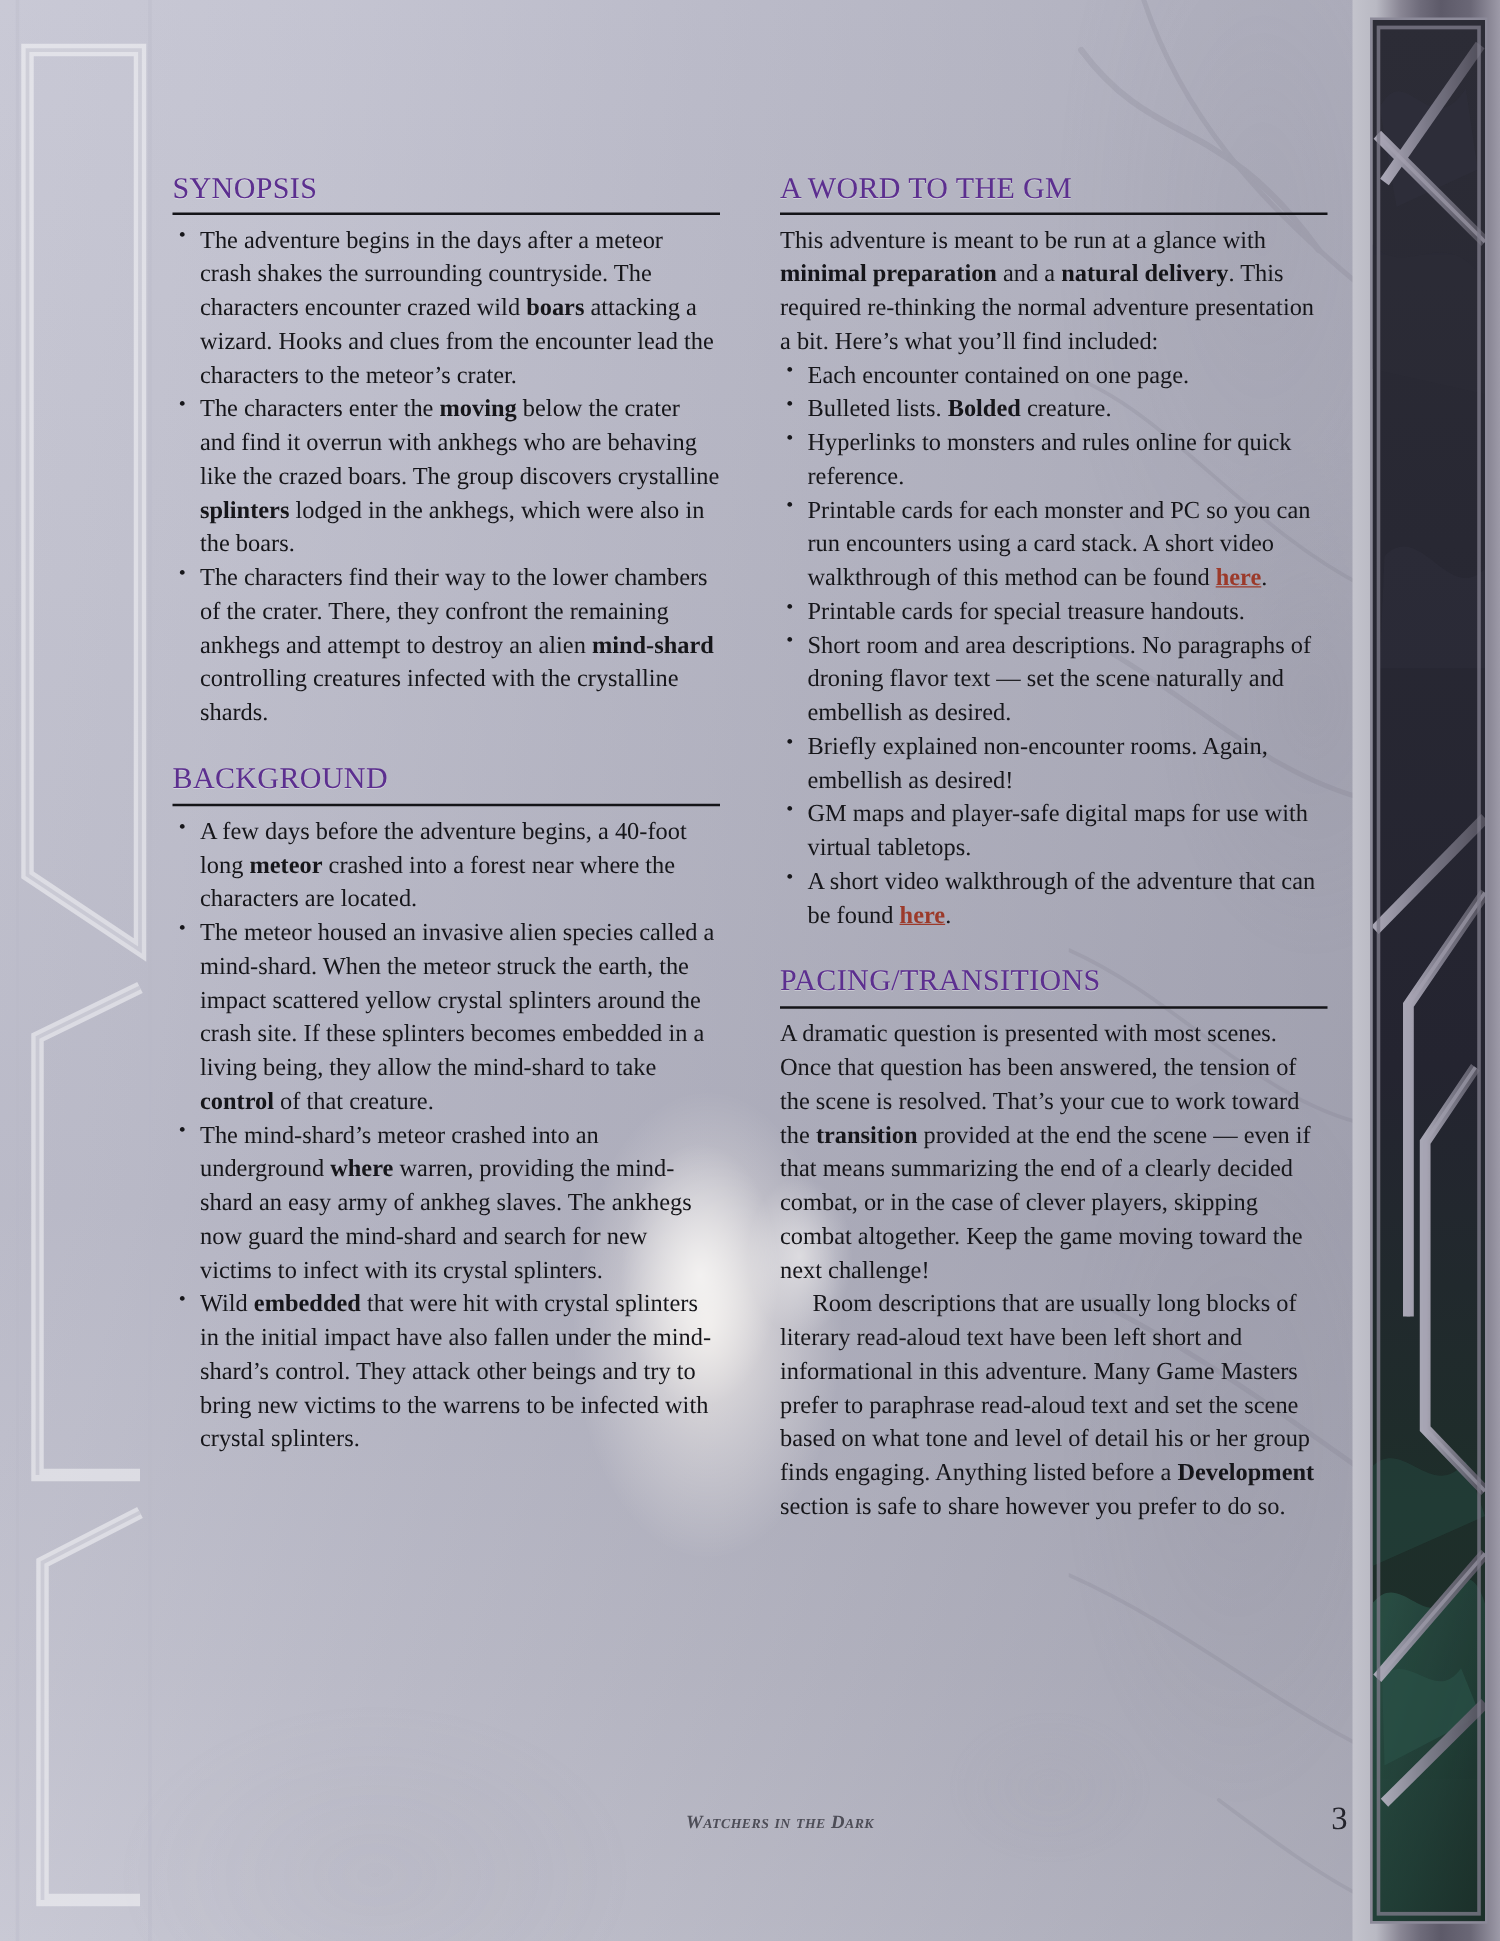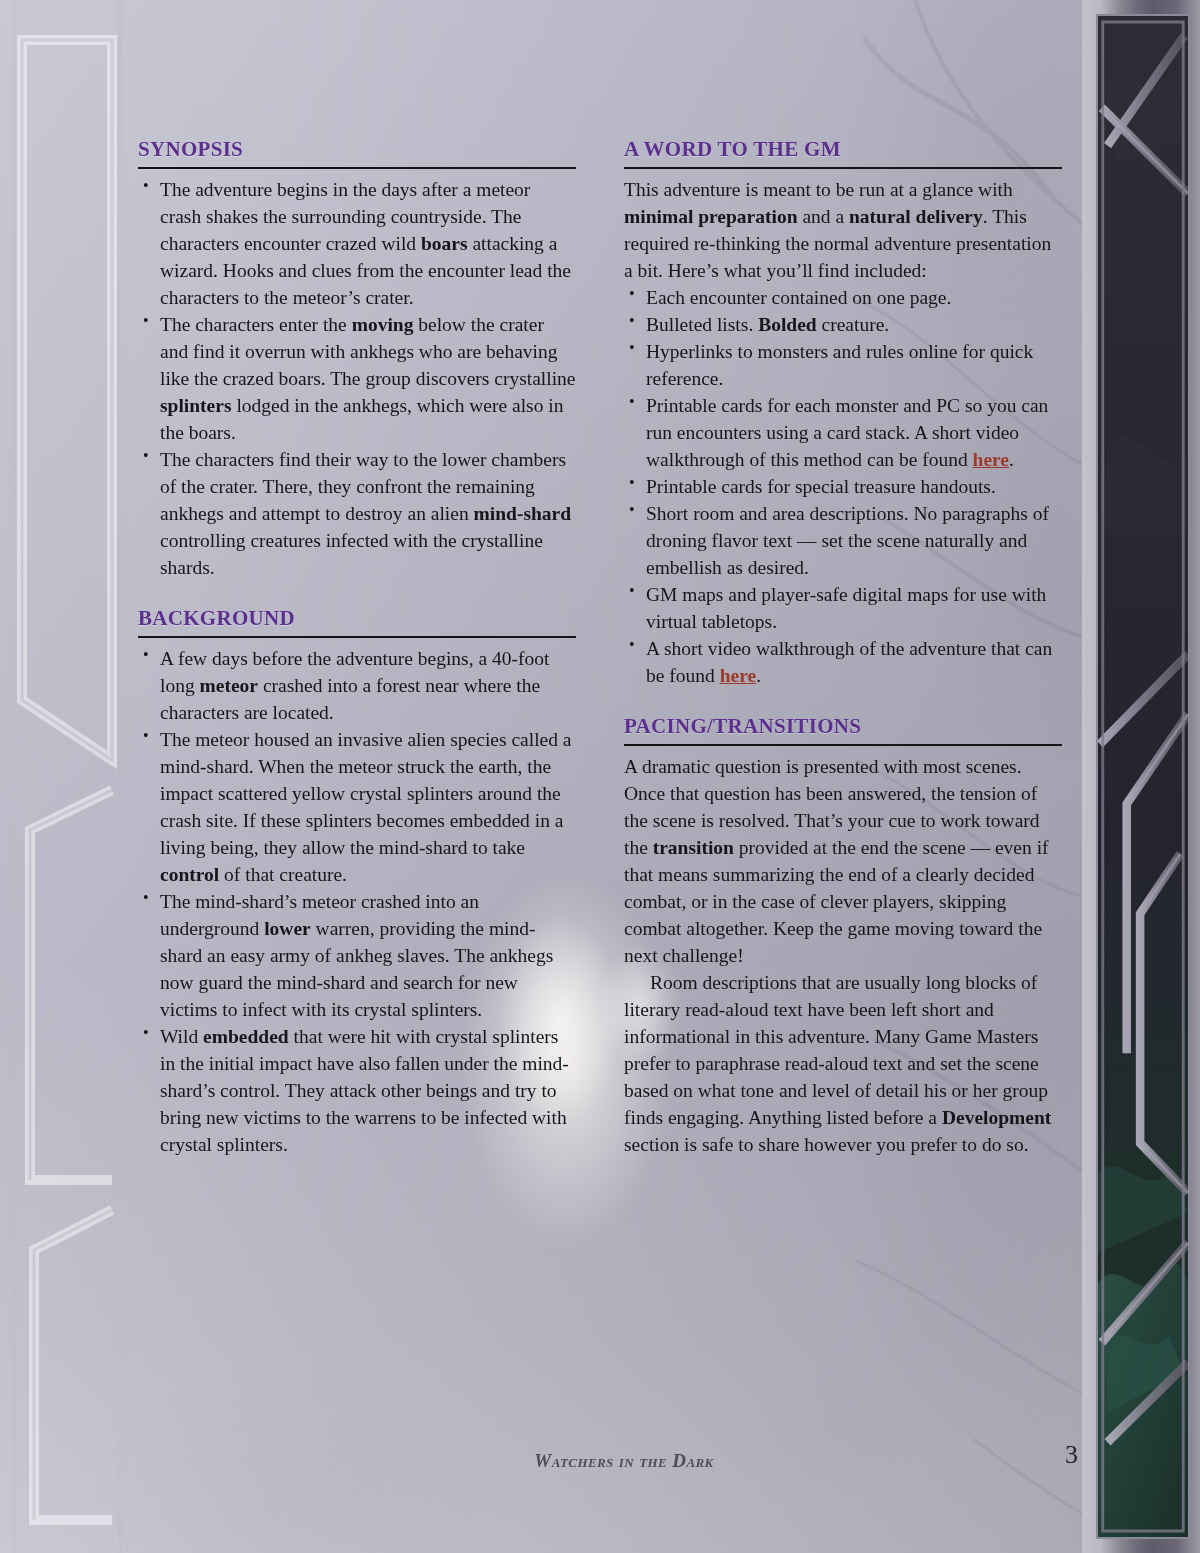--- a/index.html
+++ b/index.html
@@ -69,22 +69,22 @@
     position:absolute;
     left:138px; top:138px;
     width:925px;
     display:flex;
     gap:48px;
   }
   .col { width:438px; }
 
   h2.section-head {
     font-family:"Liberation Serif", serif;
-    font-weight:bold;
-    font-size:21px;
+    font-weight:normal;
+    font-size:24px;
     letter-spacing:.3px;
     color:#5c2f8f;
     text-transform:uppercase;
     line-height:1.1;
     margin-bottom:6px;
     text-shadow:0 1px 0 rgba(255,255,255,.35);
   }
   .rule {
     height:0; border-top:2.6px solid #141418;
     margin-bottom:7px;
@@ -118,21 +118,21 @@
   p.body.indent { text-indent:26px; }
 
   b, strong { font-weight:bold;text-align:center; }
   .link { color:#9c3a2a; font-weight:bold; }
 
   
   #footer-title {
     position:absolute;
     left:0; right:0; top:1450px;
     text-align:center;
-    font-size:19px;
+    font-size:15px;
     font-style:italic;
     font-weight:bold;
     letter-spacing:.4px;
     color:#4d4d57;
     font-variant:small-caps;
     margin-left:48px;
   }
   #page-number {
     position:absolute;
     right:122px; top:1440px;
@@ -244,37 +244,38 @@
             <li><span>The characters enter the </span><b>moving</b><span> below the crater and find it overrun with ankhegs who are behaving like the crazed boars. The group discovers crystalline </span><b>splinters</b><span> lodged in the ankhegs, which were also in the boars.</span></li>
             <li><span>The characters find their way to the lower chambers of the crater. There, they confront the remaining ankhegs and attempt to destroy an alien </span><b>mind-shard</b><span> controlling creatures infected with the crystalline shards.</span></li>
           </ul>
         </div>
         <div class="section">
           <h2 class="section-head">BACKGROUND</h2>
           <div class="rule"></div>
           <ul class="bullets">
             <li><span>A few days before the adventure begins, a 40-foot long </span><b>meteor</b><span> crashed into a forest near where the characters are located.</span></li>
             <li><span>The meteor housed an invasive alien species called a mind-shard. When the meteor struck the earth, the impact scattered yellow crystal splinters around the crash site. If these splinters becomes embedded in a living being, they allow the mind-shard to take </span><b>control</b><span> of that creature.</span></li>
-            <li><span>The mind-shard’s meteor crashed into an underground </span><b>lower</b><span> warren, providing the mind-shard an easy army of ankheg slaves. The ankhegs now guard the mind-shard and search for new victims to infect with its crystal splinters.</span></li>
+            <li><span>The mind-shard’s meteor crashed into an underground </span><b>where</b><span> warren, providing the mind-shard an easy army of ankheg slaves. The ankhegs now guard the mind-shard and search for new victims to infect with its crystal splinters.</span></li>
             <li><span>Wild </span><b>embedded</b><span> that were hit with crystal splinters in the initial impact have also fallen under the mind-shard’s control. They attack other beings and try to bring new victims to the warrens to be infected with crystal splinters.</span></li>
           </ul>
         </div>
       </div>
     <div class="col" id="col-right">
         <div class="section">
           <h2 class="section-head">A WORD TO THE GM</h2>
           <div class="rule"></div>
           <p class="body"><span>This adventure is meant to be run at a glance with </span><b>minimal preparation</b><span> and a </span><b>natural delivery</b><span>. This required re-thinking the normal adventure presentation a bit. Here’s what you’ll find included:</span></p>
           <ul class="bullets">
             <li><span>Each encounter contained on one page.</span></li>
             <li><span>Bulleted lists. </span><b>Bolded</b><span> creature.</span></li>
             <li><span>Hyperlinks to monsters and rules online for quick reference.</span></li>
             <li><span>Printable cards for each monster and PC so you can run encounters using a card stack. A short video walkthrough of this method can be found </span><a class="link" href="#">here</a><span>.</span></li>
             <li><span>Printable cards for special treasure handouts.</span></li>
             <li><span>Short room and area descriptions. No paragraphs of droning flavor text — set the scene naturally and embellish as desired.</span></li>
+            <li><span>Briefly explained non-encounter rooms. Again, embellish as desired!</span></li>
             <li><span>GM maps and player-safe digital maps for use with virtual tabletops.</span></li>
             <li><span>A short video walkthrough of the adventure that can be found </span><a class="link" href="#">here</a><span>.</span></li>
           </ul>
         </div>
         <div class="section">
           <h2 class="section-head">PACING/TRANSITIONS</h2>
           <div class="rule"></div>
           <p class="body"><span>A dramatic question is presented with most scenes. Once that question has been answered, the tension of the scene is resolved. That’s your cue to work toward the </span><b>transition</b><span> provided at the end the scene — even if that means summarizing the end of a clearly decided combat, or in the case of clever players, skipping combat altogether. Keep the game moving toward the next challenge!</span></p>
           <p class="body indent"><span>Room descriptions that are usually long blocks of literary read-aloud text have been left short and informational in this adventure. Many Game Masters prefer to paraphrase read-aloud text and set the scene based on what tone and level of detail his or her group finds engaging. Anything listed before a </span><b>Development</b><span> section is safe to share however you prefer to do so.</span></p>
         </div>

